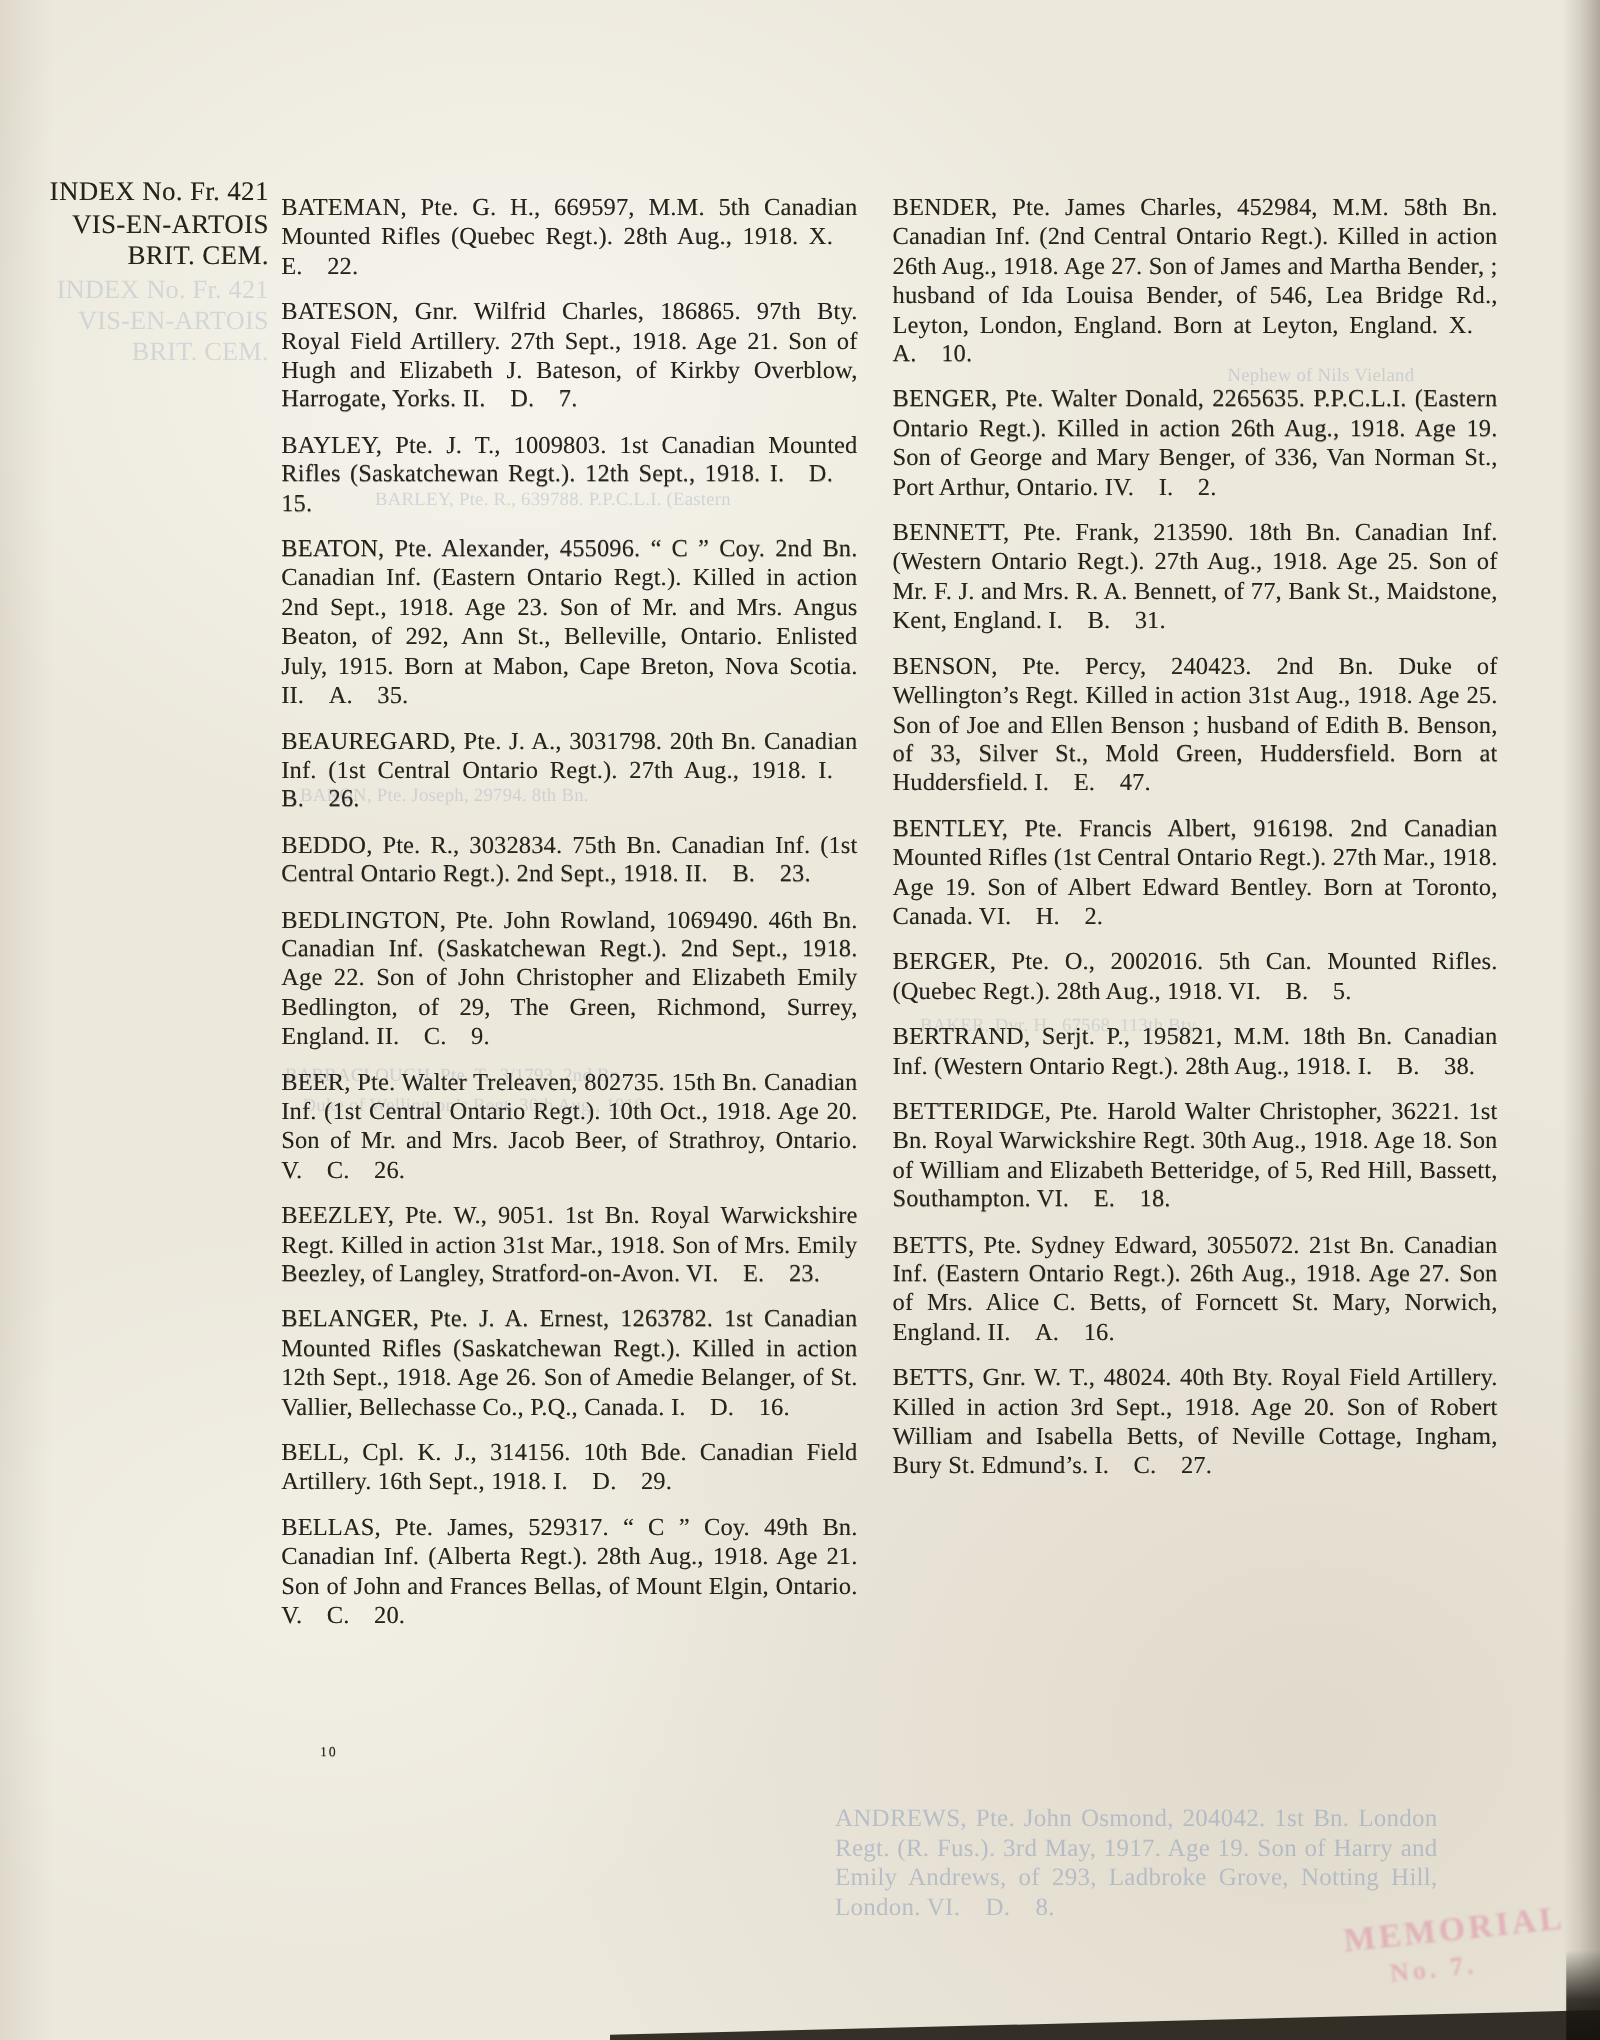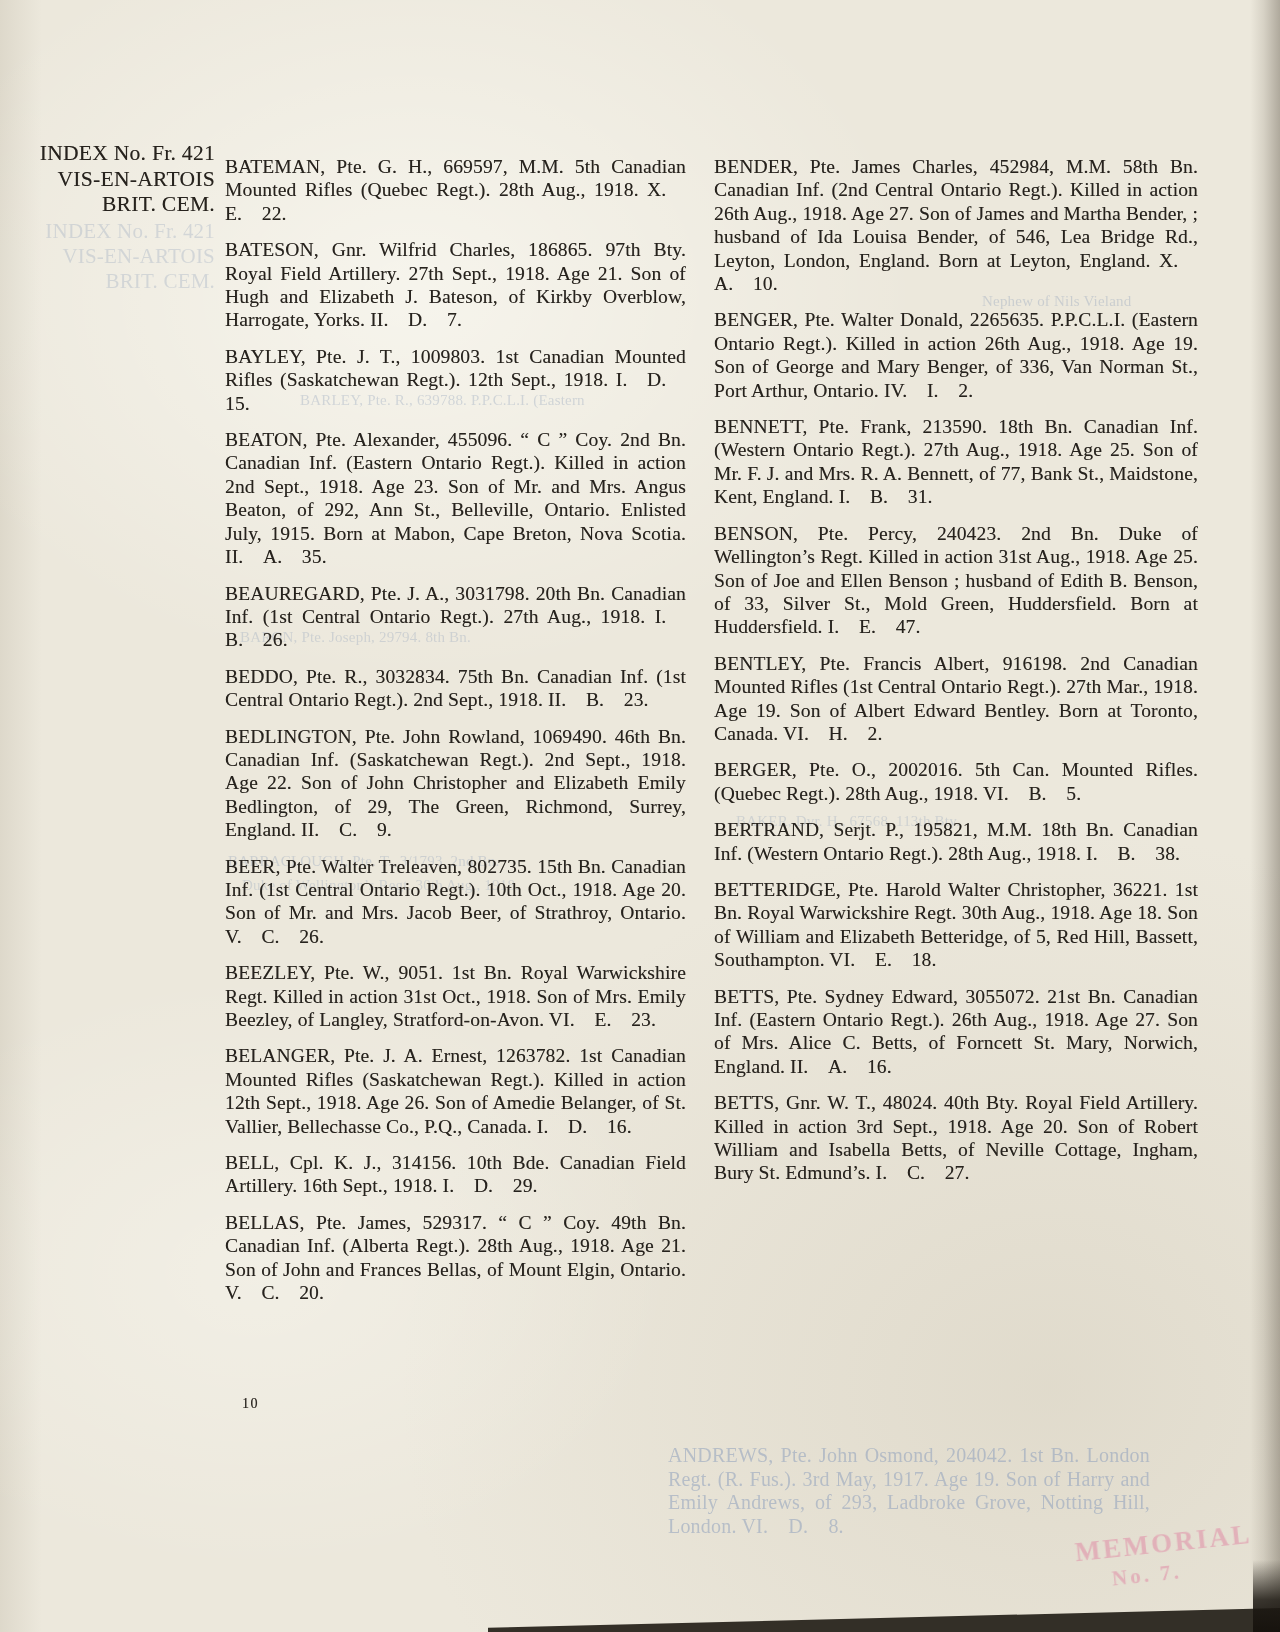--- a/index.html
+++ b/index.html
@@ -26,22 +26,22 @@
   .col{
     position:absolute;top:143px;
     text-align:justify;
     font-size:19.5px;line-height:23.4px;letter-spacing:0.15px;
     text-shadow:0.2px 0.3px 0.5px rgba(35,30,24,0.38);
   }
   .col-left{left:225px;width:461px;}
   .col-right{left:714px;width:484px;}
   .col .entry{margin:12px 0 13px 0;}
   .page-number{
-    position:absolute;top:1396px;left:242px;
-    font-size:14px;letter-spacing:1.5px;
+    position:absolute;top:1396px;left:256px;
+    font-size:11px;letter-spacing:1.5px;
     text-shadow:0.2px 0.3px 0.5px rgba(35,30,24,0.38);
   }
   
   .ghost{
     position:absolute;color:#8fa0ba;opacity:0.40;
     filter:blur(0.55px);letter-spacing:0.2px;
   }
   .header-ghost{
     top:219px;left:0;width:215px;text-align:right;
     font-size:21px;line-height:25px;opacity:0.30;white-space:nowrap;
@@ -105,21 +105,21 @@
 
   <div class="col col-left">
       <p class="entry">BATEMAN, Pte. G. H., 669597, M.M. 5th Canadian Mounted Rifles (Quebec Regt.). 28th Aug., 1918. X. E. 22.</p>
       <p class="entry">BATESON, Gnr. Wilfrid Charles, 186865. 97th Bty. Royal Field Artillery. 27th Sept., 1918. Age 21. Son of Hugh and Elizabeth J. Bateson, of Kirkby Overblow, Harrogate, Yorks. II. D. 7.</p>
       <p class="entry">BAYLEY, Pte. J. T., 1009803. 1st Canadian Mounted Rifles (Saskatchewan Regt.). 12th Sept., 1918. I. D. 15.</p>
       <p class="entry">BEATON, Pte. Alexander, 455096. “ C ” Coy. 2nd Bn. Canadian Inf. (Eastern Ontario Regt.). Killed in action 2nd Sept., 1918. Age 23. Son of Mr. and Mrs. Angus Beaton, of 292, Ann St., Belleville, Ontario. Enlisted July, 1915. Born at Mabon, Cape Breton, Nova Scotia. II. A. 35.</p>
       <p class="entry">BEAUREGARD, Pte. J. A., 3031798. 20th Bn. Canadian Inf. (1st Central Ontario Regt.). 27th Aug., 1918. I. B. 26.</p>
       <p class="entry">BEDDO, Pte. R., 3032834. 75th Bn. Canadian Inf. (1st Central Ontario Regt.). 2nd Sept., 1918. II. B. 23.</p>
       <p class="entry">BEDLINGTON, Pte. John Rowland, 1069490. 46th Bn. Canadian Inf. (Saskatchewan Regt.). 2nd Sept., 1918. Age 22. Son of John Christopher and Elizabeth Emily Bedlington, of 29, The Green, Richmond, Surrey, England. II. C. 9.</p>
       <p class="entry">BEER, Pte. Walter Treleaven, 802735. 15th Bn. Canadian Inf. (1st Central Ontario Regt.). 10th Oct., 1918. Age 20. Son of Mr. and Mrs. Jacob Beer, of Strathroy, Ontario. V. C. 26.</p>
-      <p class="entry">BEEZLEY, Pte. W., 9051. 1st Bn. Royal Warwickshire Regt. Killed in action 31st Oct., 1918. Son of Mrs. Emily Beezley, of Langley, Stratford-on-Avon. VI. E. 23.</p>
+      <p class="entry">BEEZLEY, Pte. W., 9051. 1st Bn. Royal Warwickshire Regt. Killed in action 31st Mar., 1918. Son of Mrs. Emily Beezley, of Langley, Stratford-on-Avon. VI. E. 23.</p>
       <p class="entry">BELANGER, Pte. J. A. Ernest, 1263782. 1st Canadian Mounted Rifles (Saskatchewan Regt.). Killed in action 12th Sept., 1918. Age 26. Son of Amedie Belanger, of St. Vallier, Bellechasse Co., P.Q., Canada. I. D. 16.</p>
       <p class="entry">BELL, Cpl. K. J., 314156. 10th Bde. Canadian Field Artillery. 16th Sept., 1918. I. D. 29.</p>
       <p class="entry">BELLAS, Pte. James, 529317. “ C ” Coy. 49th Bn. Canadian Inf. (Alberta Regt.). 28th Aug., 1918. Age 21. Son of John and Frances Bellas, of Mount Elgin, Ontario. V. C. 20.</p>
     </div>
   <div class="col col-right">
       <p class="entry">BENDER, Pte. James Charles, 452984, M.M. 58th Bn. Canadian Inf. (2nd Central Ontario Regt.). Killed in action 26th Aug., 1918. Age 27. Son of James and Martha Bender, ; husband of Ida Louisa Bender, of 546, Lea Bridge Rd., Leyton, London, England. Born at Leyton, England. X. A. 10.</p>
       <p class="entry">BENGER, Pte. Walter Donald, 2265635. P.P.C.L.I. (Eastern Ontario Regt.). Killed in action 26th Aug., 1918. Age 19. Son of George and Mary Benger, of 336, Van Norman St., Port Arthur, Ontario. IV. I. 2.</p>
       <p class="entry">BENNETT, Pte. Frank, 213590. 18th Bn. Canadian Inf. (Western Ontario Regt.). 27th Aug., 1918. Age 25. Son of Mr. F. J. and Mrs. R. A. Bennett, of 77, Bank St., Maidstone, Kent, England. I. B. 31.</p>
       <p class="entry">BENSON, Pte. Percy, 240423. 2nd Bn. Duke of Wellington’s Regt. Killed in action 31st Aug., 1918. Age 25. Son of Joe and Ellen Benson ; husband of Edith B. Benson, of 33, Silver St., Mold Green, Huddersfield. Born at Huddersfield. I. E. 47.</p>
       <p class="entry">BENTLEY, Pte. Francis Albert, 916198. 2nd Canadian Mounted Rifles (1st Central Ontario Regt.). 27th Mar., 1918. Age 19. Son of Albert Edward Bentley. Born at Toronto, Canada. VI. H. 2.</p>

